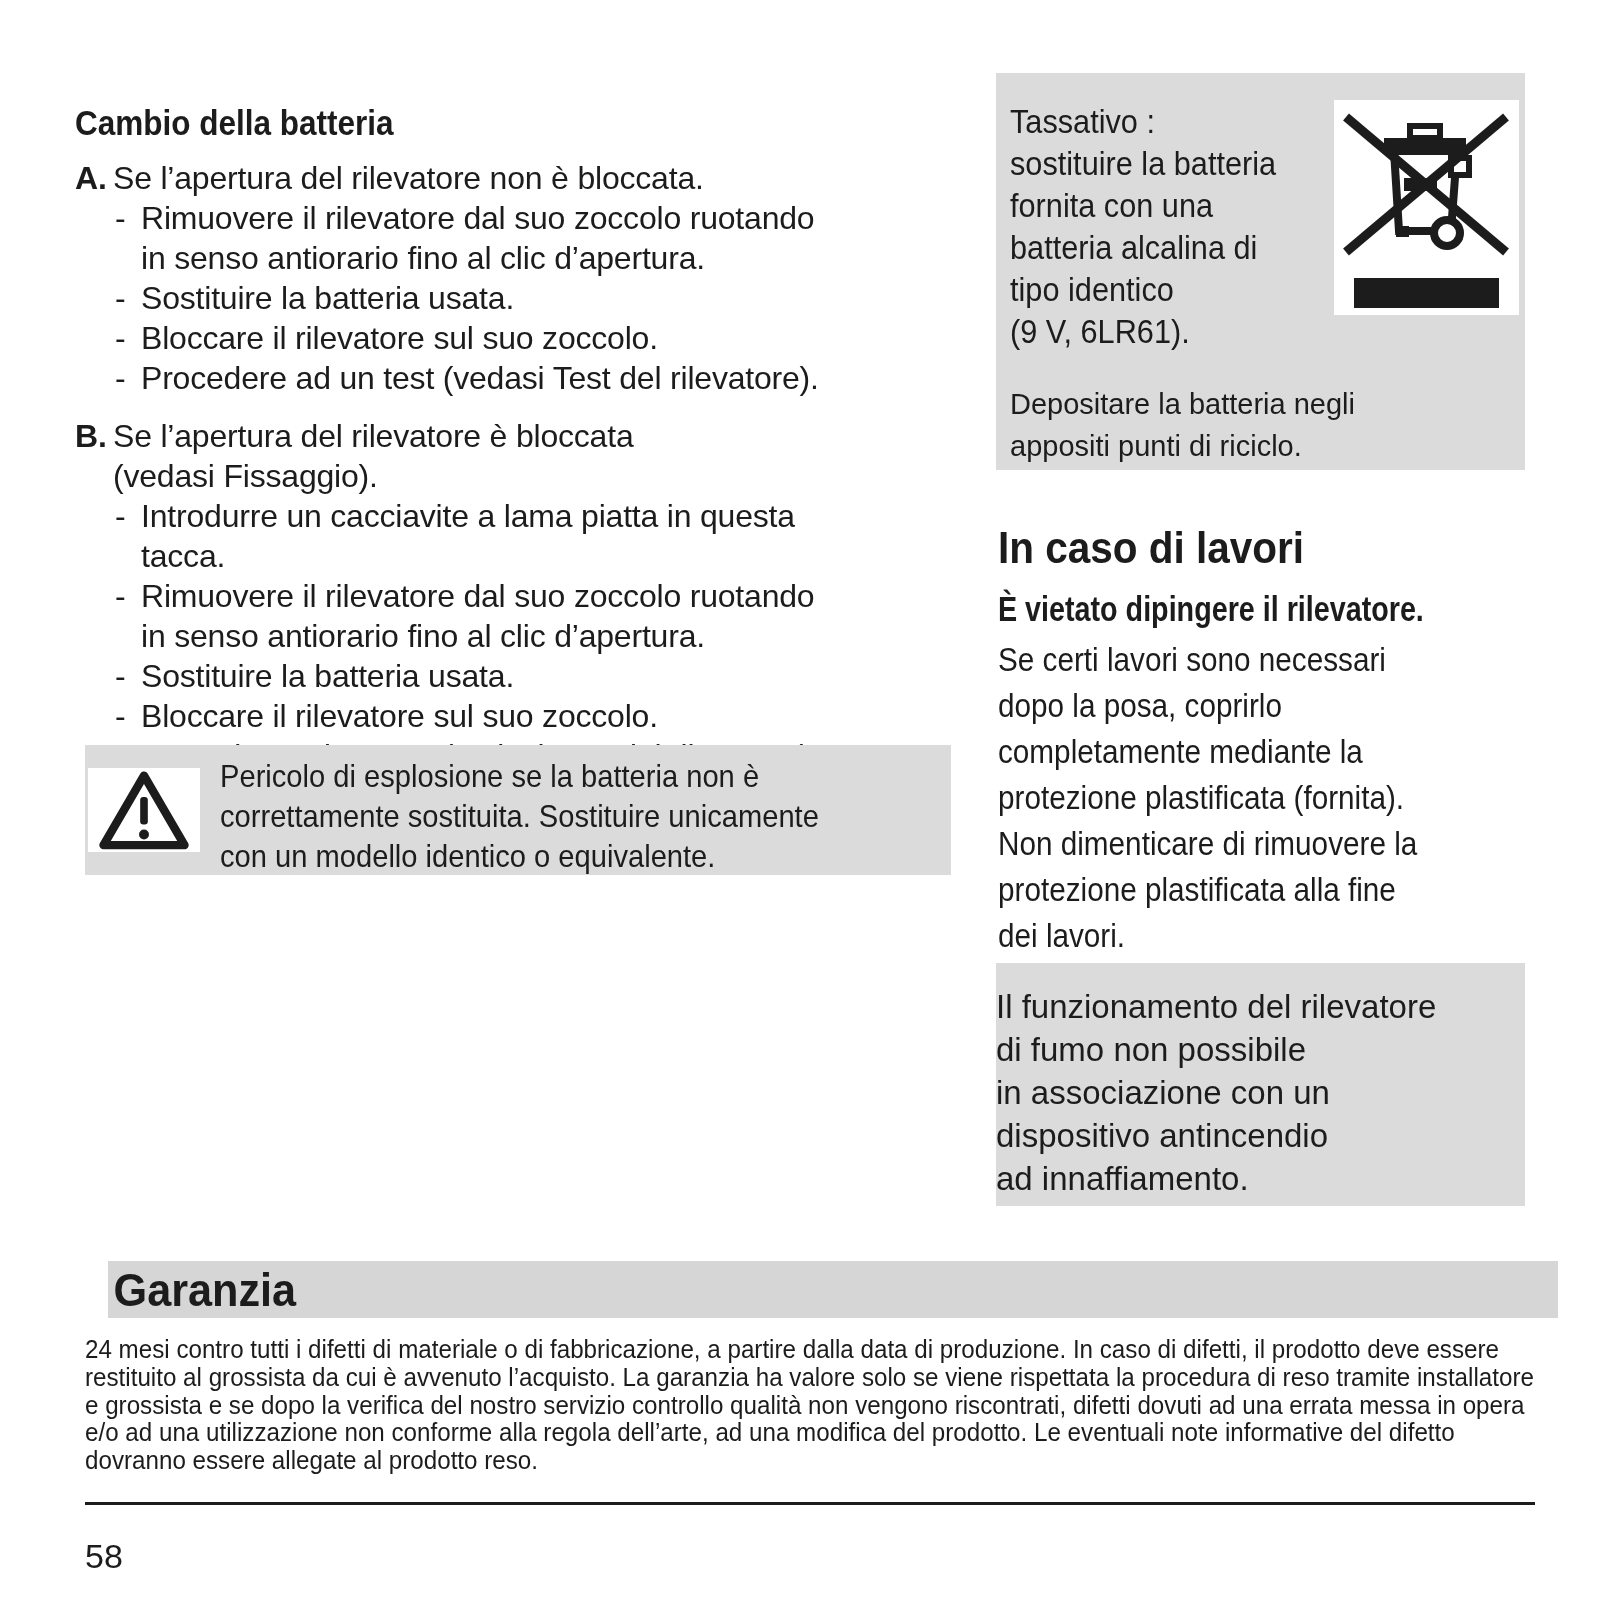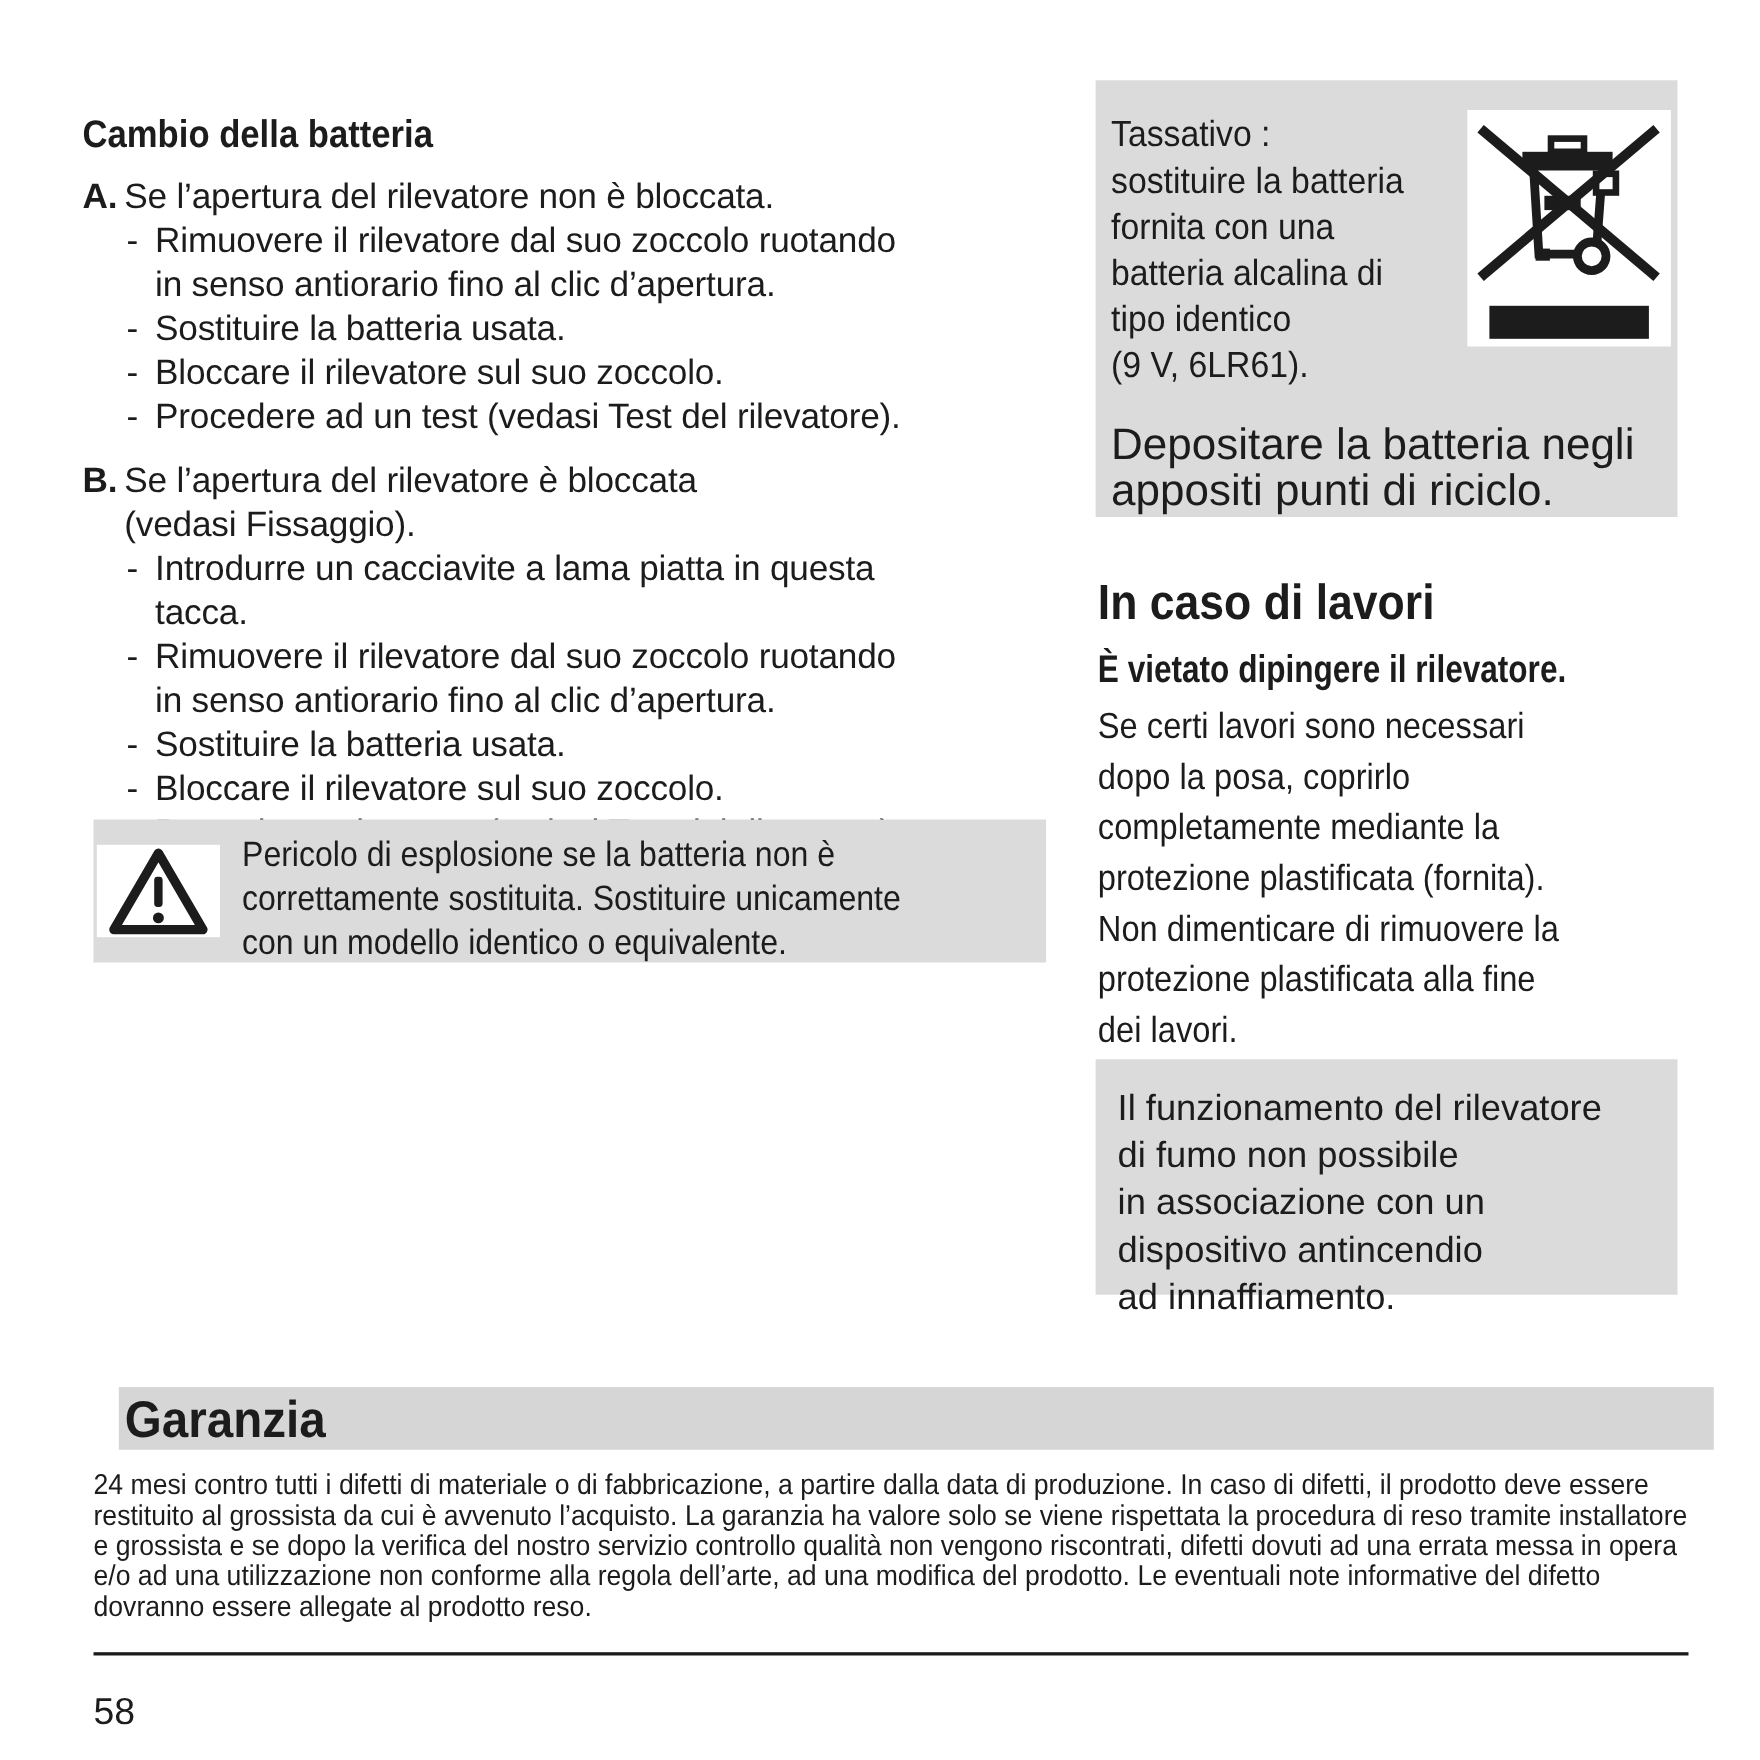--- a/index.html
+++ b/index.html
@@ -45,37 +45,37 @@
     background:#dbdbdb;box-sizing:border-box;padding:28px 14px 0 14px;
   }
   .tassativo-text{
     font-size:33px;line-height:42px;
     transform:scaleX(0.93);transform-origin:0 0;width:107%;
   }
   .weee-box{
     position:absolute;top:27px;right:6px;width:185px;height:215px;
     background:#ffffff;display:flex;align-items:flex-start;justify-content:center;
   }
-  .depositare-text{margin-top:30px;font-size:40px;line-height:42px;}
+  .depositare-text{margin-top:30px;font-size:29px;line-height:42px;}
   .works{position:absolute;left:998px;top:523px;width:545px;}
   .h-works{
     font-size:45px;font-weight:bold;line-height:50px;margin:0;
     transform:scaleX(0.90);transform-origin:0 0;white-space:nowrap;
   }
   .works-lead{
     margin-top:16px;font-size:35px;font-weight:bold;line-height:40px;
     transform:scaleX(0.82);transform-origin:0 0;white-space:nowrap;
   }
   .works-body{
     margin-top:8px;font-size:33px;line-height:46px;
     transform:scaleX(0.90);transform-origin:0 0;width:111%;
   }
   .box-sprinkler{
-    position:absolute;left:996px;top:963px;width:529px;height:214px;
-    background:#dbdbdb;box-sizing:border-box;padding:22px 0 0 20px;
+    position:absolute;left:996px;top:963px;width:529px;height:243px;
+    background:#dbdbdb;box-sizing:border-box;padding:22px 0 0 0;
   }
   .sprinkler-text{font-size:33px;line-height:43px;}
   
   .garanzia-band{
     position:absolute;left:85px;top:1261px;width:1450px;height:57px;
     background:#d6d6d6;display:flex;align-items:center;margin-left:23px;
   }
   .h-garanzia{
     font-size:47px;font-weight:bold;padding-left:6px;
     transform:scaleX(0.92);transform-origin:0 50%;white-space:nowrap;

